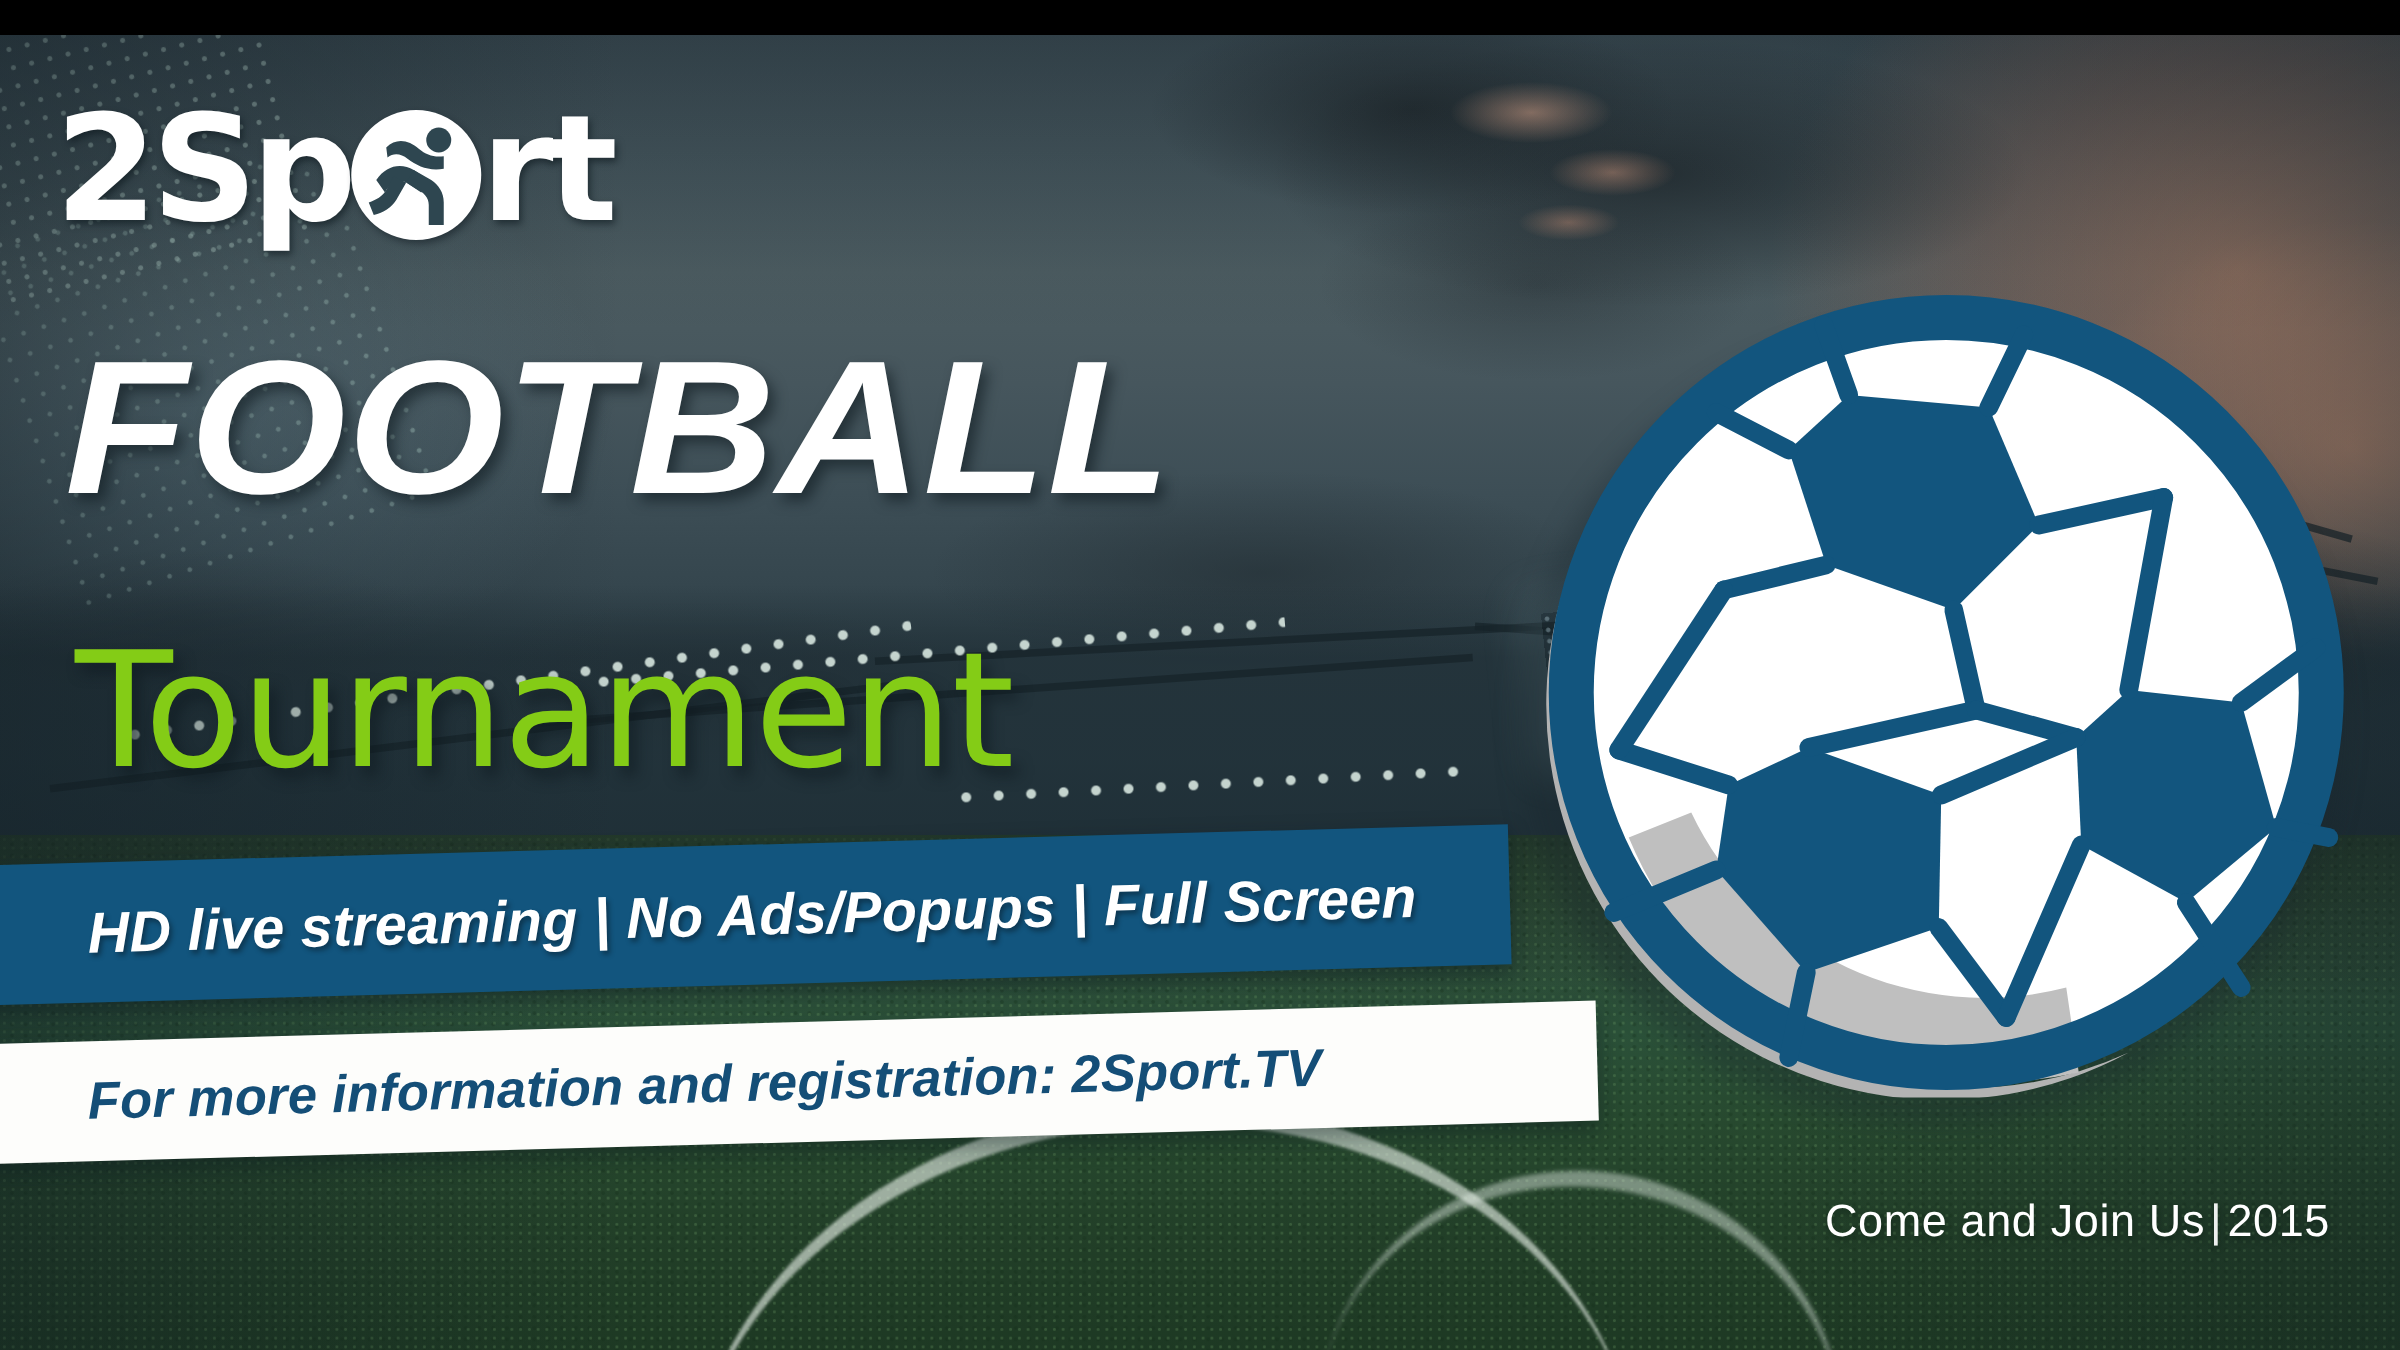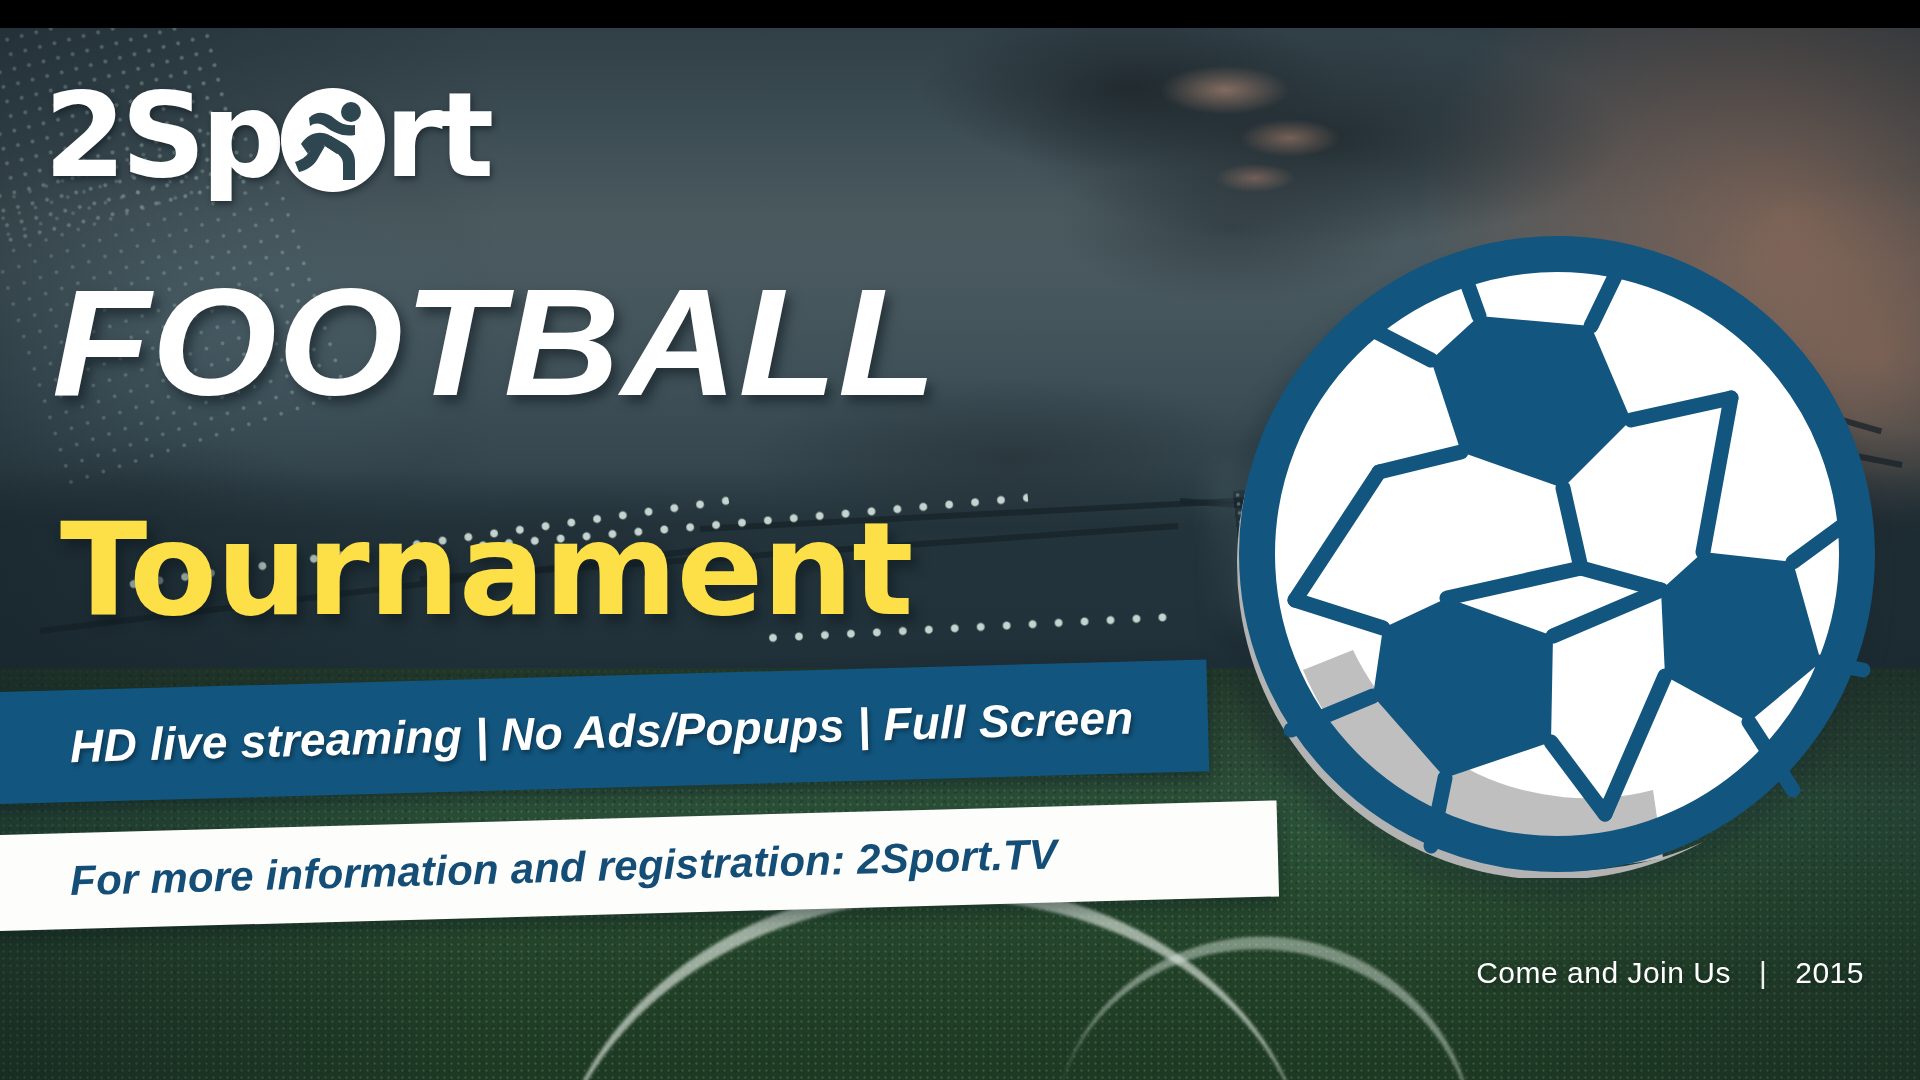--- a/index.html
+++ b/index.html
@@ -221,22 +221,22 @@
     font-family: "Liberation Sans", sans-serif;
     text-shadow: 5px 7px 10px rgba(12,24,30,.55);
     white-space: nowrap;
     transform: scaleX(1.06);
     transform-origin: left center;
   }
   .subhead {
     position: absolute;
     left: 60px; top: 478px;
     font-size: 128px;
-    font-weight: 700;
-    color: #fde047;
+    font-weight: 400;
+    color: #84cc16;
     line-height: 1;
     letter-spacing: -1px;
     font-family: "DejaVu Sans", sans-serif;
     text-shadow: 6px 8px 11px rgba(12,24,30,.55);
     white-space: nowrap;
   }
 
   
   .bar-blue {
     position: absolute;
@@ -290,29 +290,29 @@
     width: 660px; height: 640px;
     border-radius: 50%;
     background: rgba(22,36,42,.30);
     filter: blur(10px);
   }
 
   
   .tagline {
     position: absolute;
     right: 56px; top: 928px;
-    font-size: 30px;
+    font-size: 36px;
     font-weight: 400;
     color: #ffffff;
     letter-spacing: .5px;
     white-space: nowrap;
     text-shadow: 1px 2px 6px rgba(10,24,18,.55);
     display: flex;
     align-items: baseline;
-    gap: 28px;
+    gap: 4px;
   }
   .tagline-sep {
     color: #ffffff;
     font-weight: 300;
     opacity: .92;
   }
 </style>
 </head>
 <body>
 

